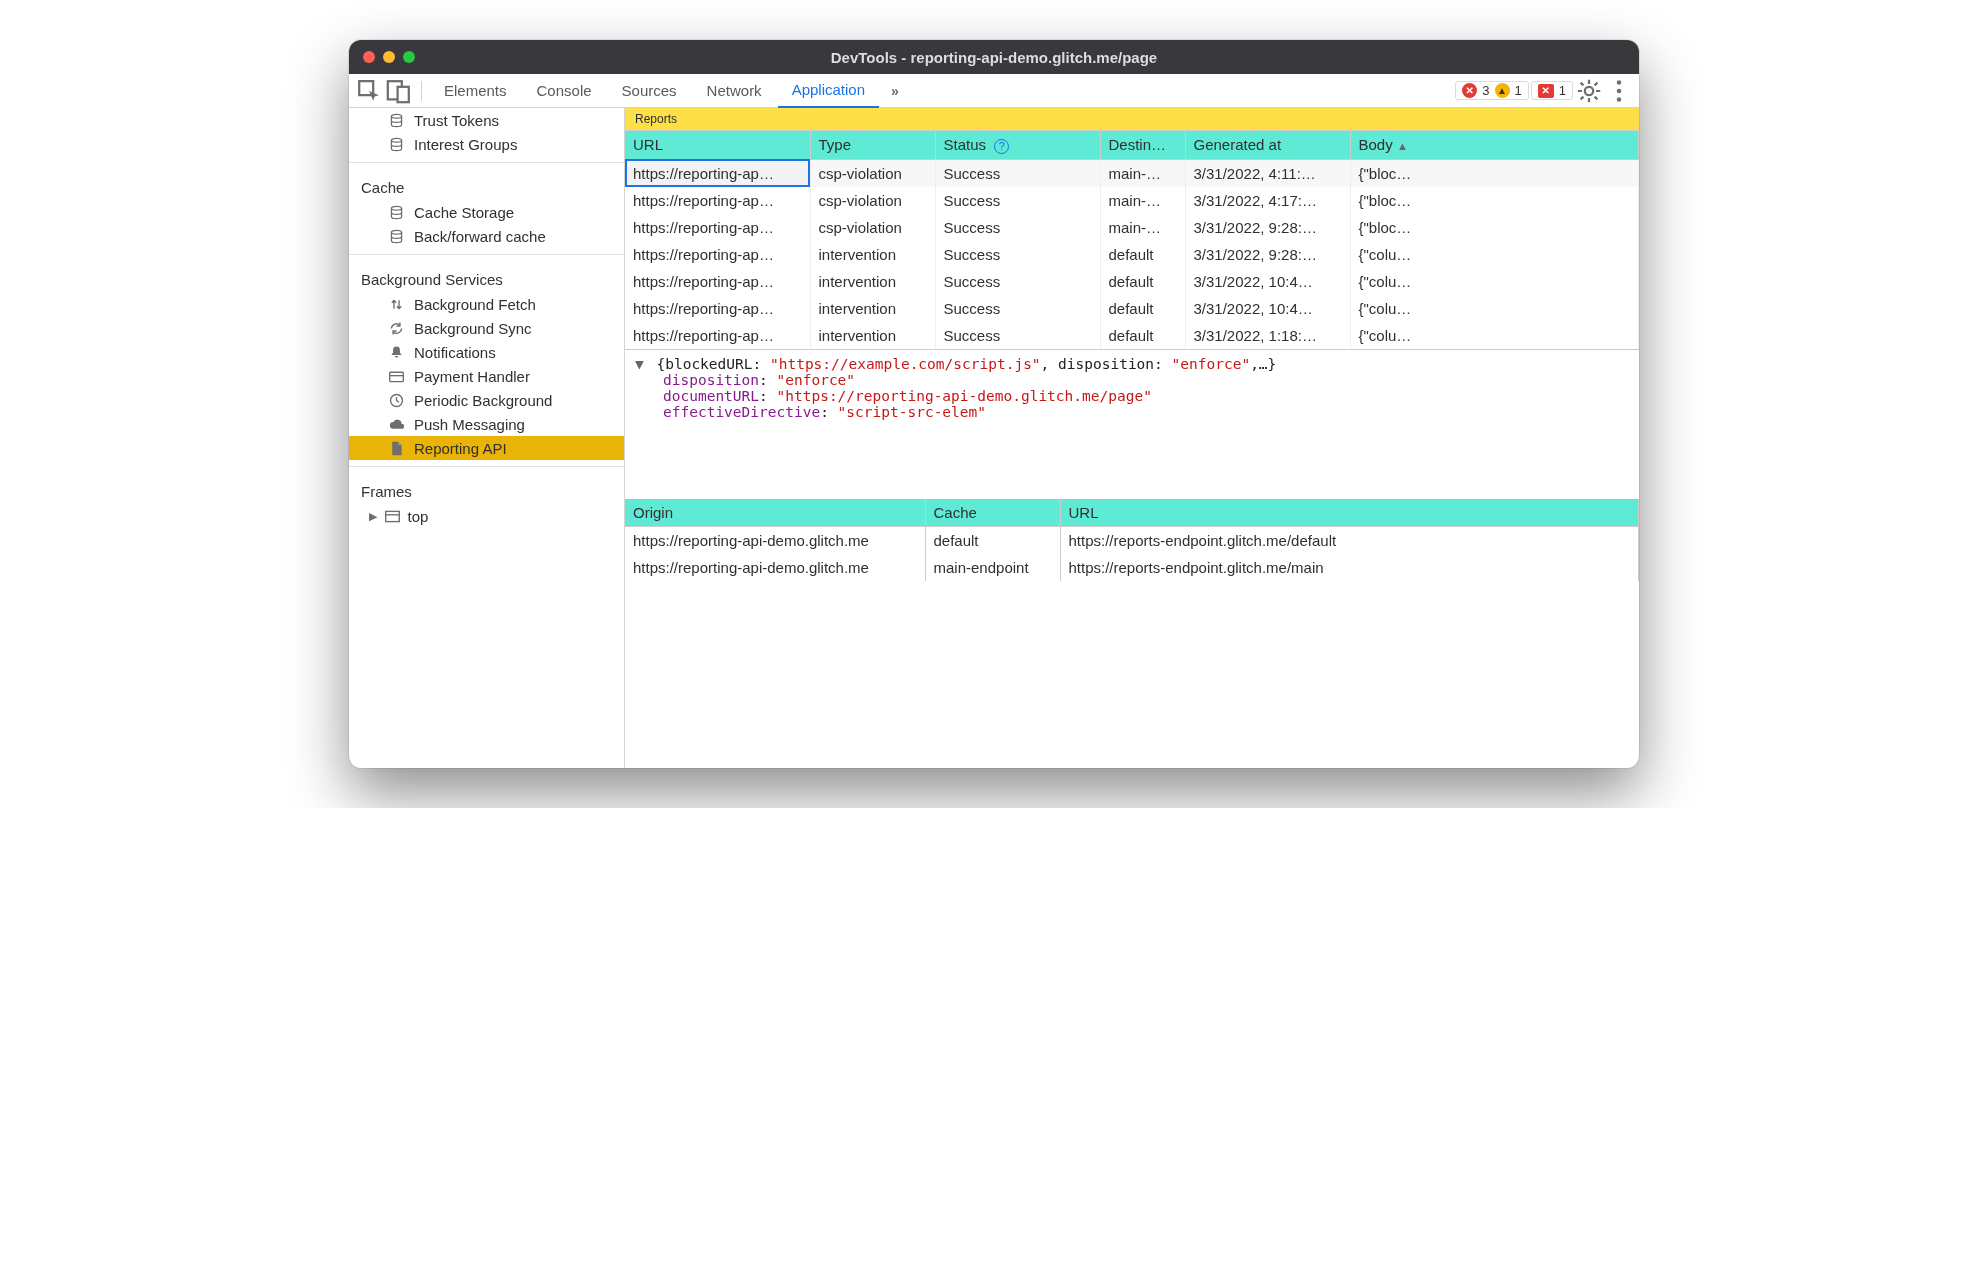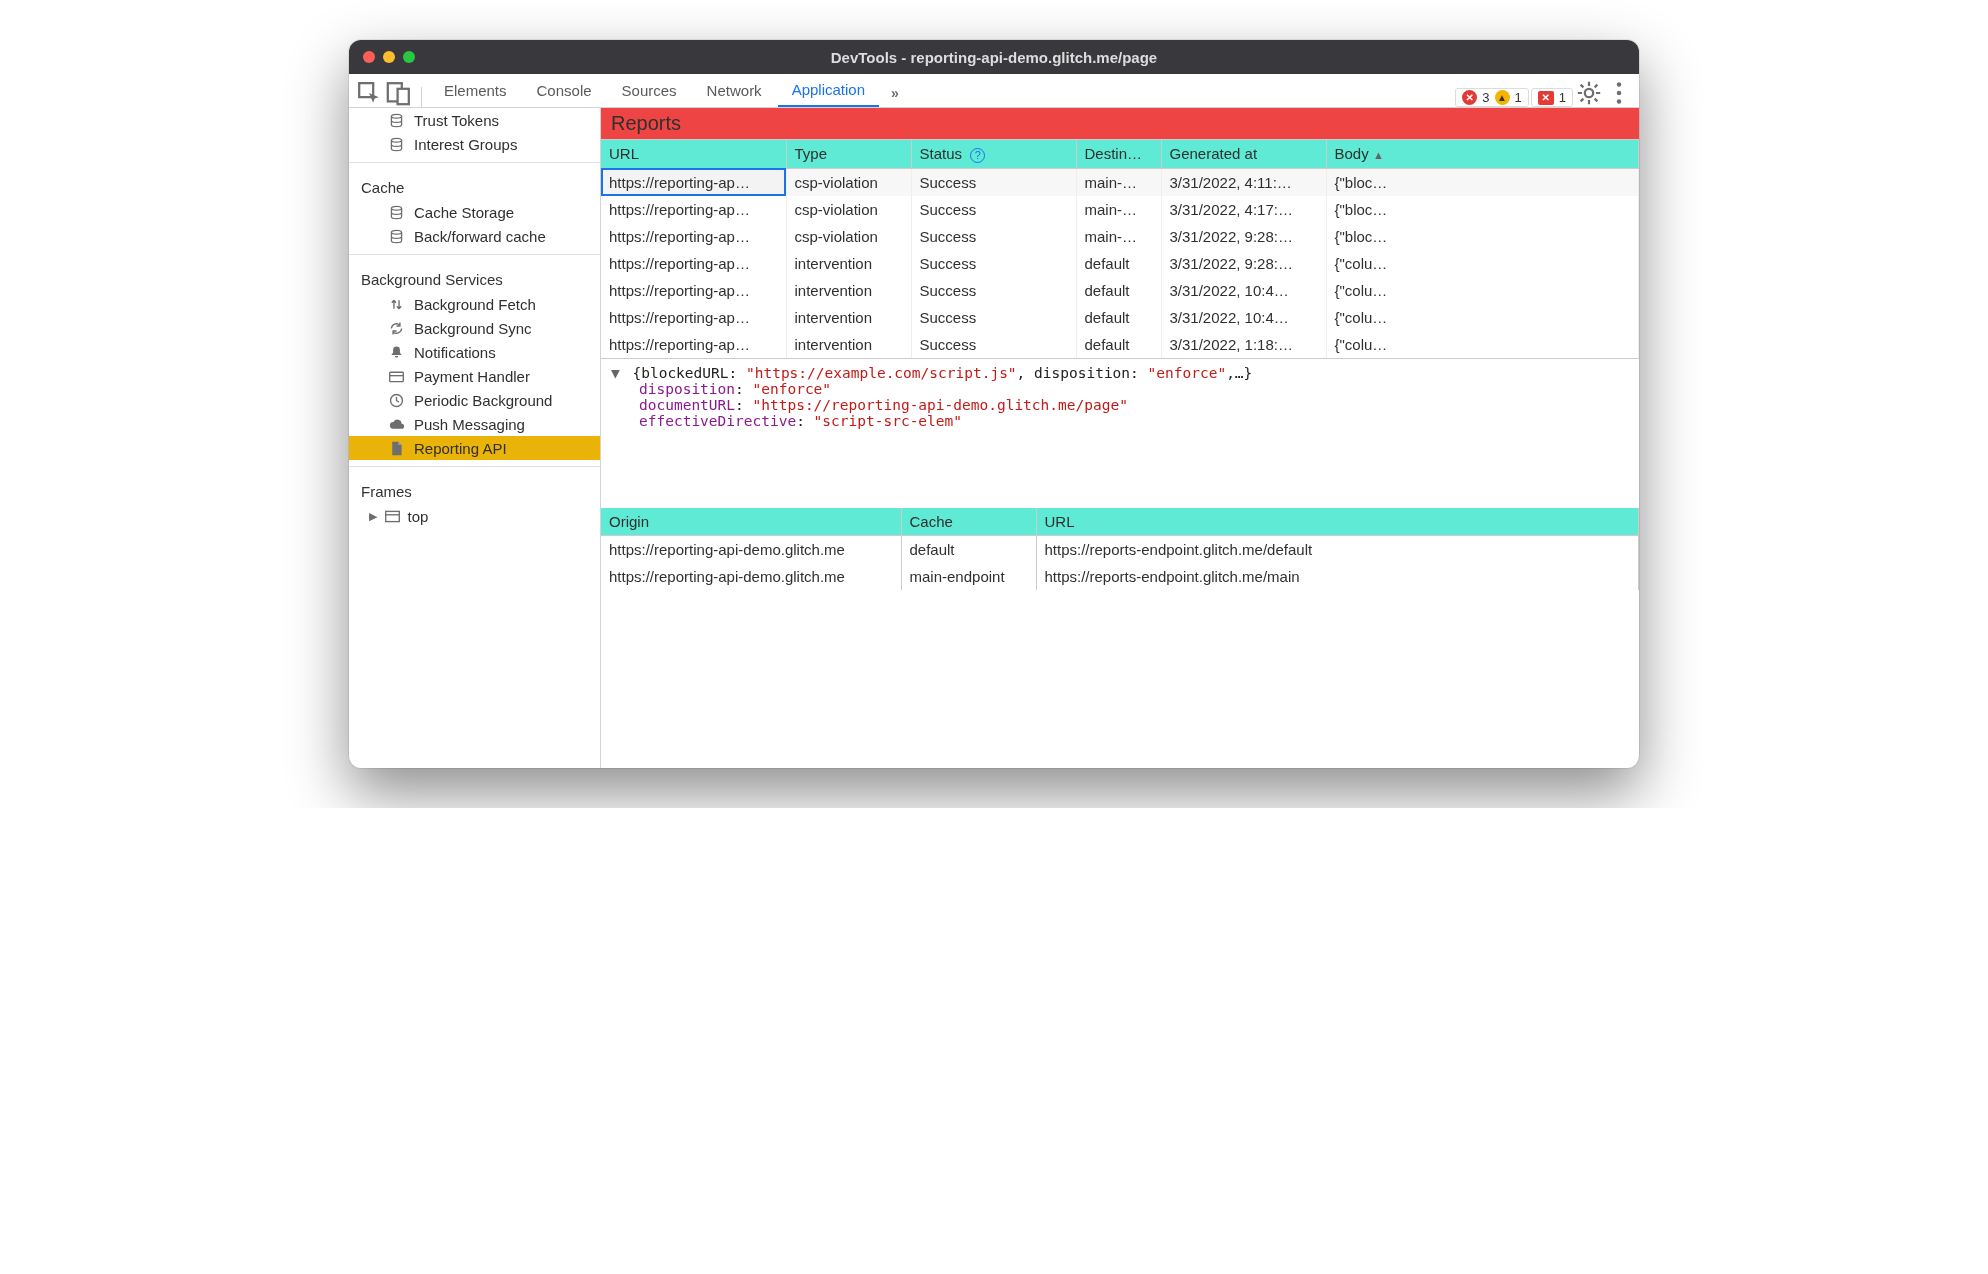--- a/index.html
+++ b/index.html
@@ -31,21 +31,21 @@
   .traffic-lights span { width: 12px; height: 12px; border-radius: 50%; display: block; }
   .tl-red { background: #ff5f57; } .tl-yellow { background: #febc2e; } .tl-green { background: #28c840; }
   .titlebar-title {
     position: absolute; left: 0; right: 0; text-align: center; font-size: 15px; font-weight: 700; color: #ddd;
     pointer-events: none;
   }
   
   .toolbar {
     height: 34px;
     display: flex;
-    align-items: flex-end;
+    align-items: center;
     border-bottom: 1px solid #d3d3d3;
     padding: 0 6px;
     gap: 2px;
     color: #5a5a5a;
   }
   .toolbar .ico-btn {
     width: 28px; height: 28px; display: flex; align-items: center; justify-content: center;
     border-radius: 3px; cursor: default;
   }
   .toolbar .sep { width: 1px; height: 20px; background: #d3d3d3; margin: 0 6px; }
@@ -62,38 +62,38 @@
   }
   .pill {
     width: 15px; height: 15px; border-radius: 50%; display:inline-flex; align-items:center; justify-content:center;
     color:#fff; font-size:10px; font-weight:bold;
   }
   .pill.err{ background:#e53935;} .pill.warn{ background:#f4b400; color:#333 }
   .pill.block{ background:#e53935; border-radius:2px; width:16px;height:14px;}
   
   .main { display: flex; height: 660px; }
   .sidebar {
-    width: 252px; border-right: 1px solid #d3d3d3; overflow-y: auto; font-size: 15px;
+    width: 276px; border-right: 1px solid #d3d3d3; overflow-y: auto; font-size: 15px;
     color: #303030;
   }
   .sidebar .group-label { padding: 10px 12px 4px 12px; color: #333; font-size: 15px; }
   .sidebar hr { border: none; border-top: 1px solid #e2e2e2; margin: 6px 0; }
   .tree-item {
     display: flex; align-items: center; gap: 9px; padding: 3px 10px 3px 38px;
     cursor: default;
   }
   .tree-item.selected { background: #eab308; }
   .tree-icon { width: 18px; height: 18px; display:flex; align-items:center; justify-content:center; color:#6e6e6e; flex:none; }
   .tree-icon svg { width: 17px; height: 17px; fill: #6e6e6e; }
   .frames-row { display:flex; align-items:center; gap:6px; padding: 3px 10px 3px 20px; }
   .caret { font-size:11px; color:#6e6e6e; }
   
   .content { flex: 1; display: flex; flex-direction: column; overflow:hidden; }
   .section-title {
-    font-size: 20px; padding: 4px 10px; border-bottom: 1px solid #ccc; background: #ef4444;
+    font-size: 12px; padding: 4px 10px; border-bottom: 1px solid #ccc; background: #fde047;
   }
   table { width: 100%; border-collapse: collapse; table-layout: fixed; font-size: 15px; }
   th {
     text-align: left; font-weight: 400; padding: 5px 8px; background: #5eead4;
     border-bottom: 1px solid #ccc; border-right: 1px solid #ccc; white-space: nowrap; overflow:hidden; text-overflow:ellipsis;
   }
   td {
     padding: 5px 8px; border-right: 1px solid #eee; white-space: nowrap; overflow:hidden; text-overflow:ellipsis;
   }
   tbody tr.sel td:first-child { outline: 2px solid #1a73e8; outline-offset: -2px; background:#f3f3f3; }

